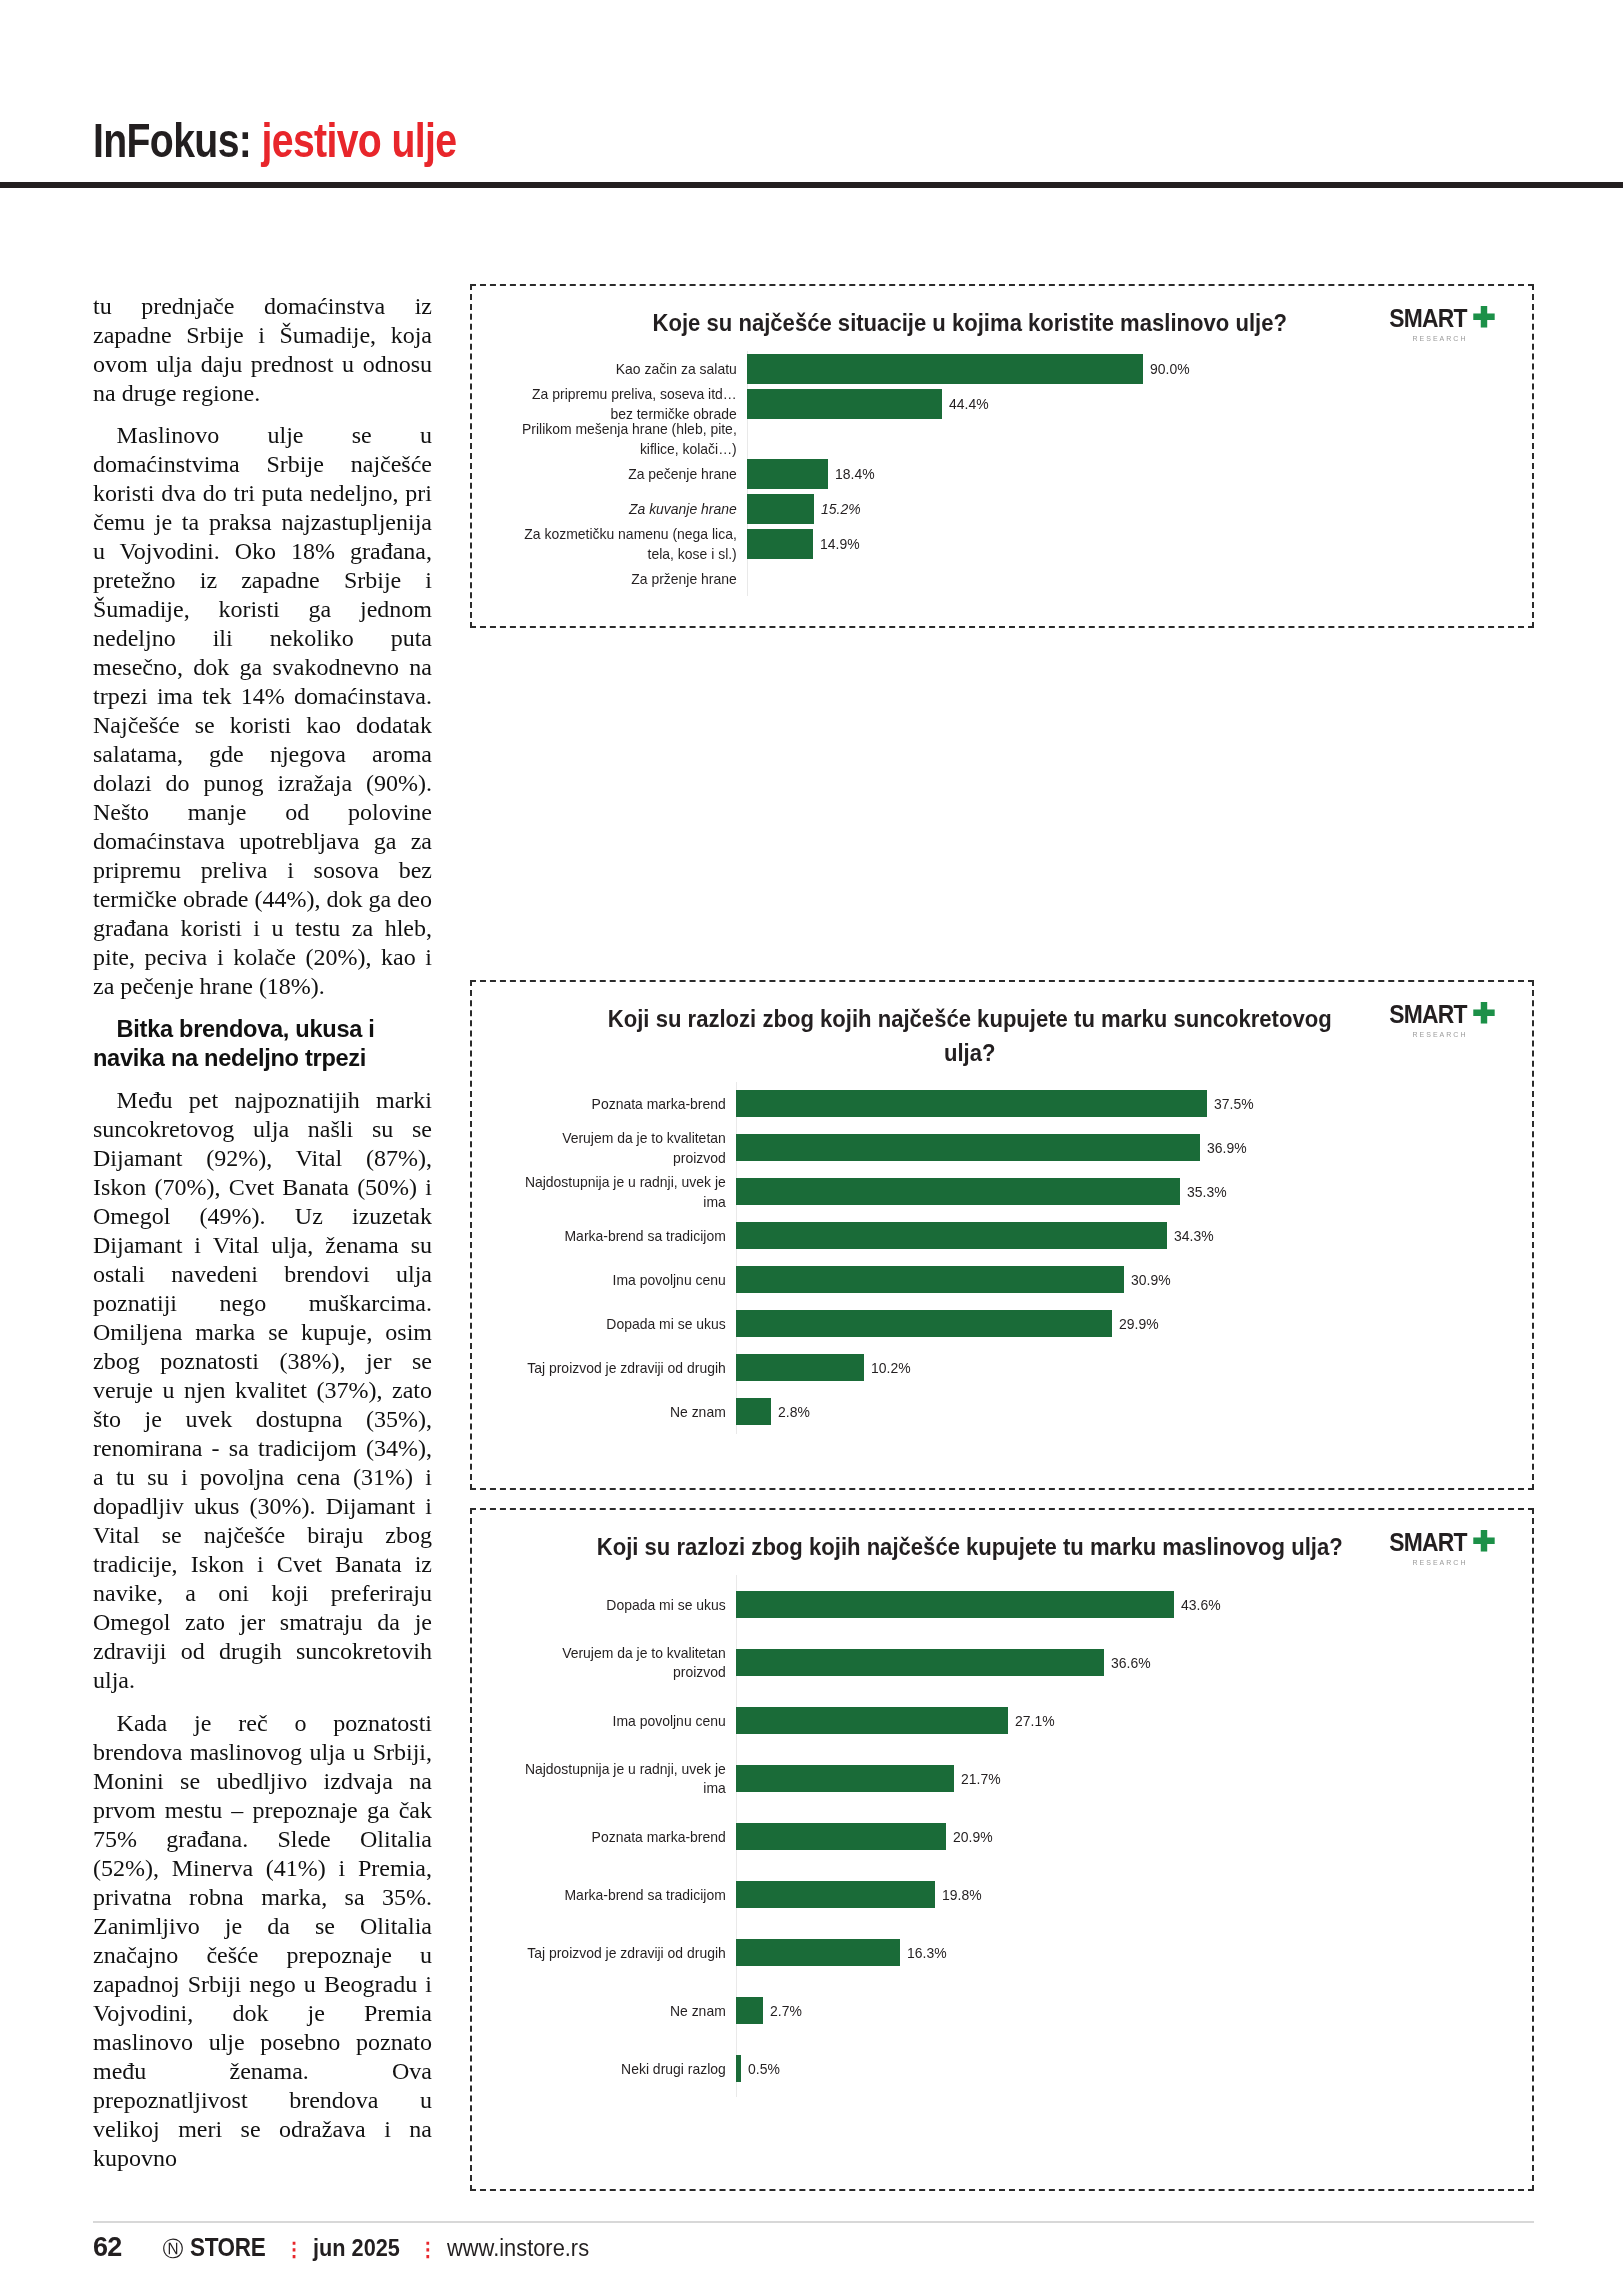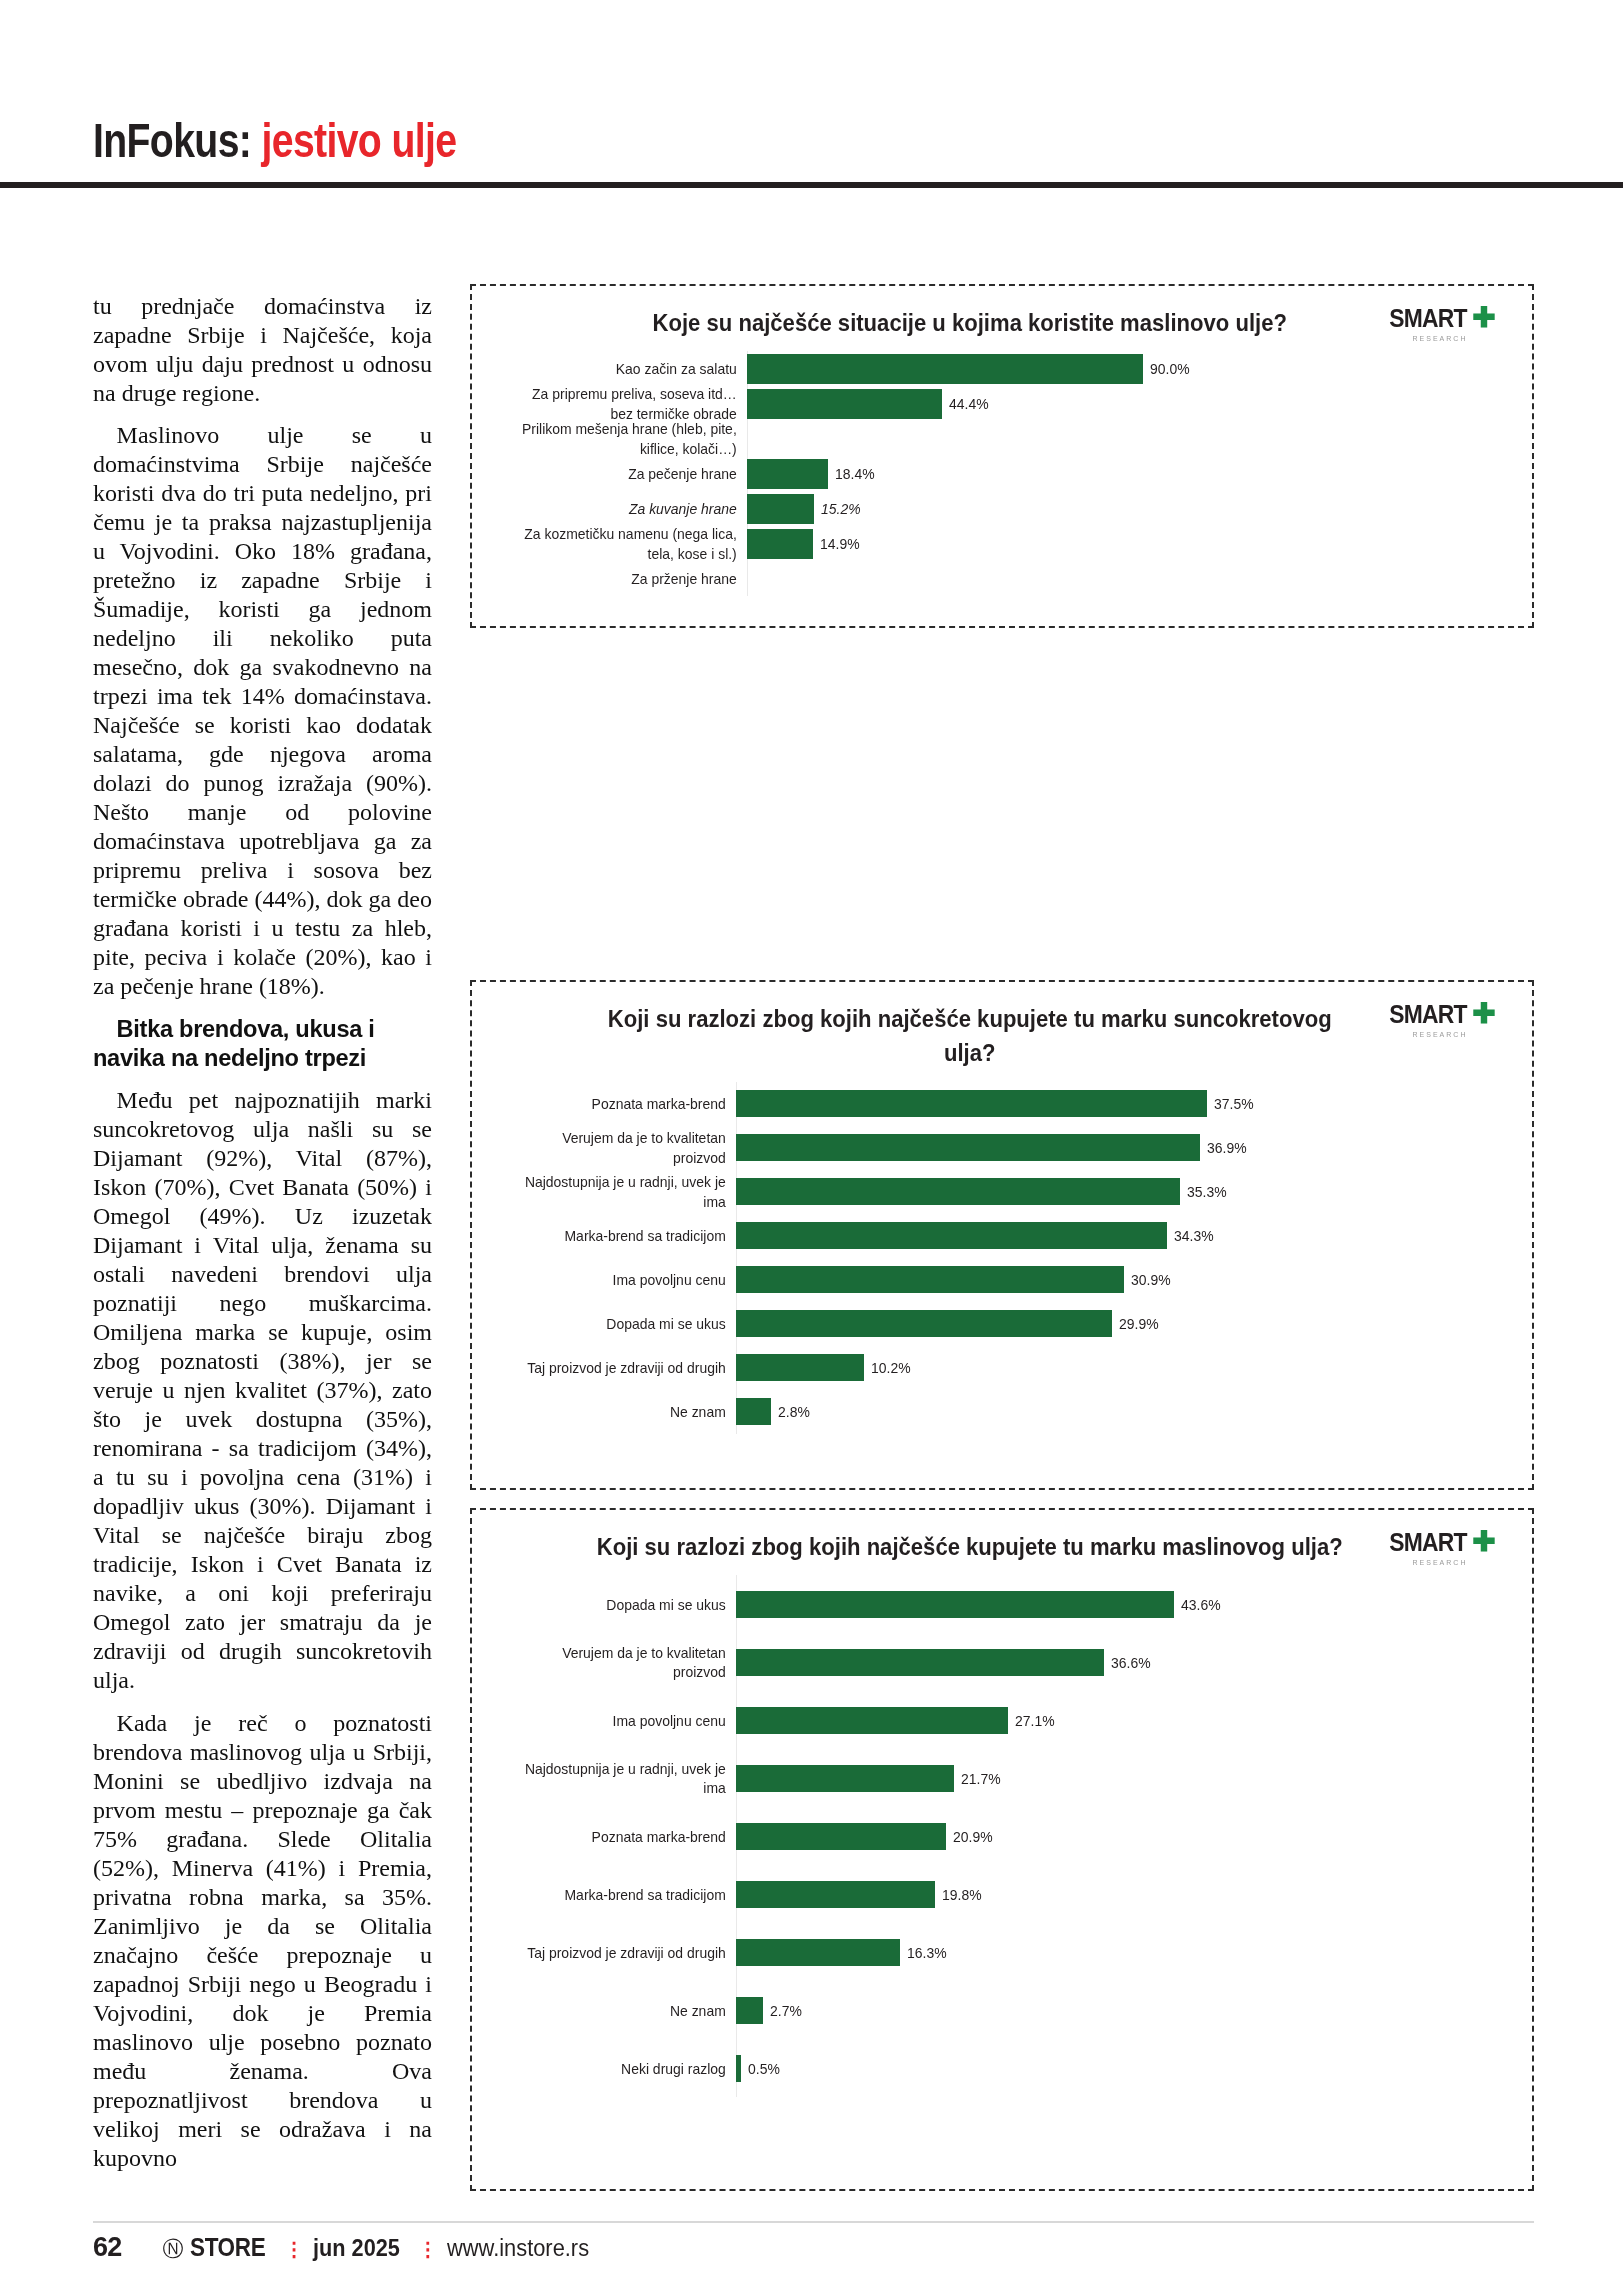--- a/index.html
+++ b/index.html
@@ -99,21 +99,21 @@
 
 <div class="page-header">
   <div class="kicker">
     <span>InFokus:</span>
     <span class="accent">jestivo ulje</span>
   </div>
   <div class="header-rule"></div>
 </div>
 
 <div class="text-col">
-  <p class="first">tu prednjače domaćinstva iz zapadne Srbije i Najčešće, koja ovom ulju daju prednost u odnosu na druge regione.</p>
+  <p class="first">tu prednjače domaćinstva iz zapadne Srbije i Šumadije, koja ovom ulja daju prednost u odnosu na druge regione.</p>
   <p>Maslinovo ulje se u domaćinstvima Srbije najčešće koristi dva do tri puta nedeljno, pri čemu je ta praksa najzastupljenija u Vojvodini. Oko 18% građana, pretežno iz zapadne Srbije i Šumadije, koristi ga jednom nedeljno ili nekoliko puta mesečno, dok ga svakodnevno na trpezi ima tek 14% domaćinstava. Najčešće se koristi kao dodatak salatama, gde njegova aroma dolazi do punog izražaja (90%). Nešto manje od polovine domaćinstava upotrebljava ga za pripremu preliva i sosova bez termičke obrade (44%), dok ga deo građana koristi i u testu za hleb, pite, peciva i kolače (20%), kao i za pečenje hrane (18%).</p>
   <p class="subhead">Bitka brendova, ukusa i navika na nedeljno trpezi</p>
   <p>Među pet najpoznatijih marki suncokretovog ulja našli su se Dijamant (92%), Vital (87%), Iskon (70%), Cvet Banata (50%) i Omegol (49%). Uz izuzetak Dijamant i Vital ulja, ženama su ostali navedeni brendovi ulja poznatiji nego muškarcima. Omiljena marka se kupuje, osim zbog poznatosti (38%), jer se veruje u njen kvalitet (37%), zato što je uvek dostupna (35%), renomirana - sa tradicijom (34%), a tu su i povoljna cena (31%) i dopadljiv ukus (30%). Dijamant i Vital se najčešće biraju zbog tradicije, Iskon i Cvet Banata iz navike, a oni koji preferiraju Omegol zato jer smatraju da je zdraviji od drugih suncokretovih ulja.</p>
   <p>Kada je reč o poznatosti brendova maslinovog ulja u Srbiji, Monini se ubedljivo izdvaja na prvom mestu – prepoznaje ga čak 75% građana. Slede Olitalia (52%), Minerva (41%) i Premia, privatna robna marka, sa 35%. Zanimljivo je da se Olitalia značajno češće prepoznaje u zapadnoj Srbiji nego u Beogradu i Vojvodini, dok je Premia maslinovo ulje posebno poznato među ženama. Ova prepoznatljivost brendova u velikoj meri se odražava i na kupovno</p>
 </div>
 
 <div id="charts-host">
     <div class="chart-panel" id="chart-panel-1" style="top: 284px; height: 344px;">
       <div class="chart-inner">
         <div class="smart-logo">

